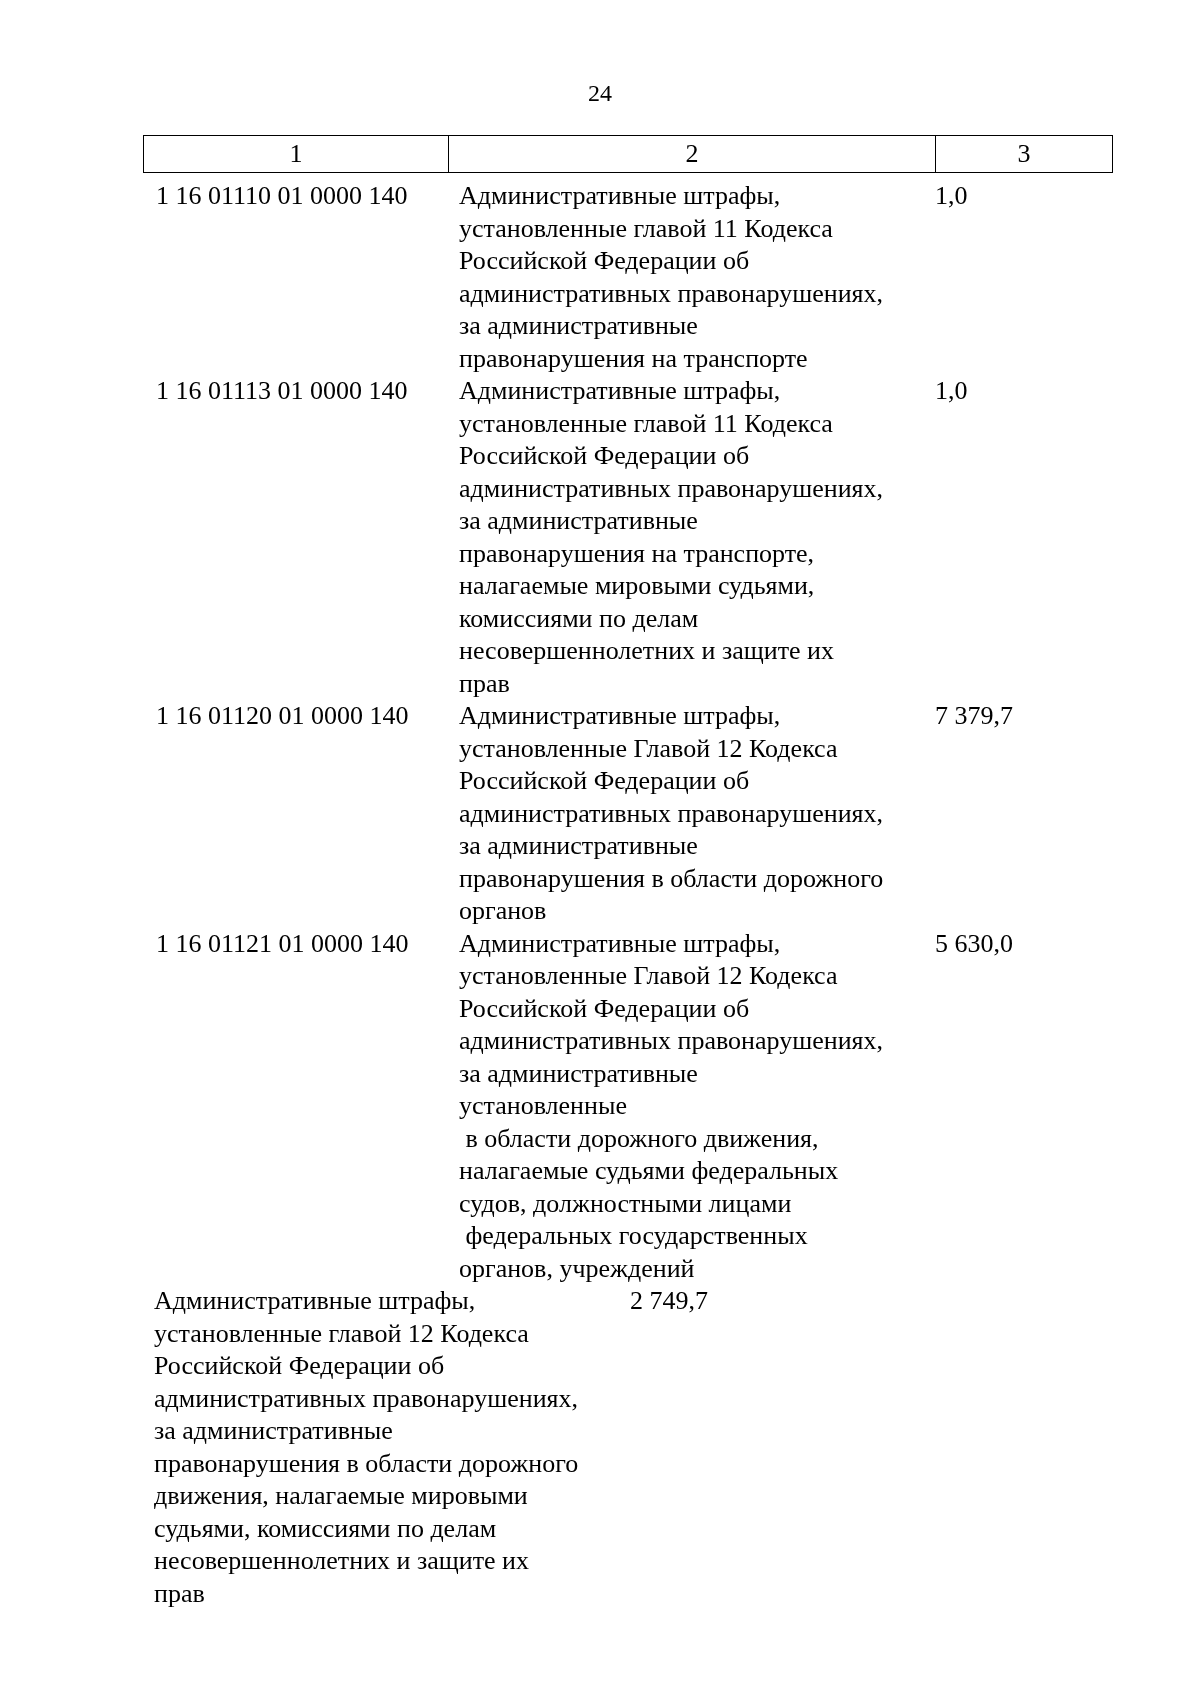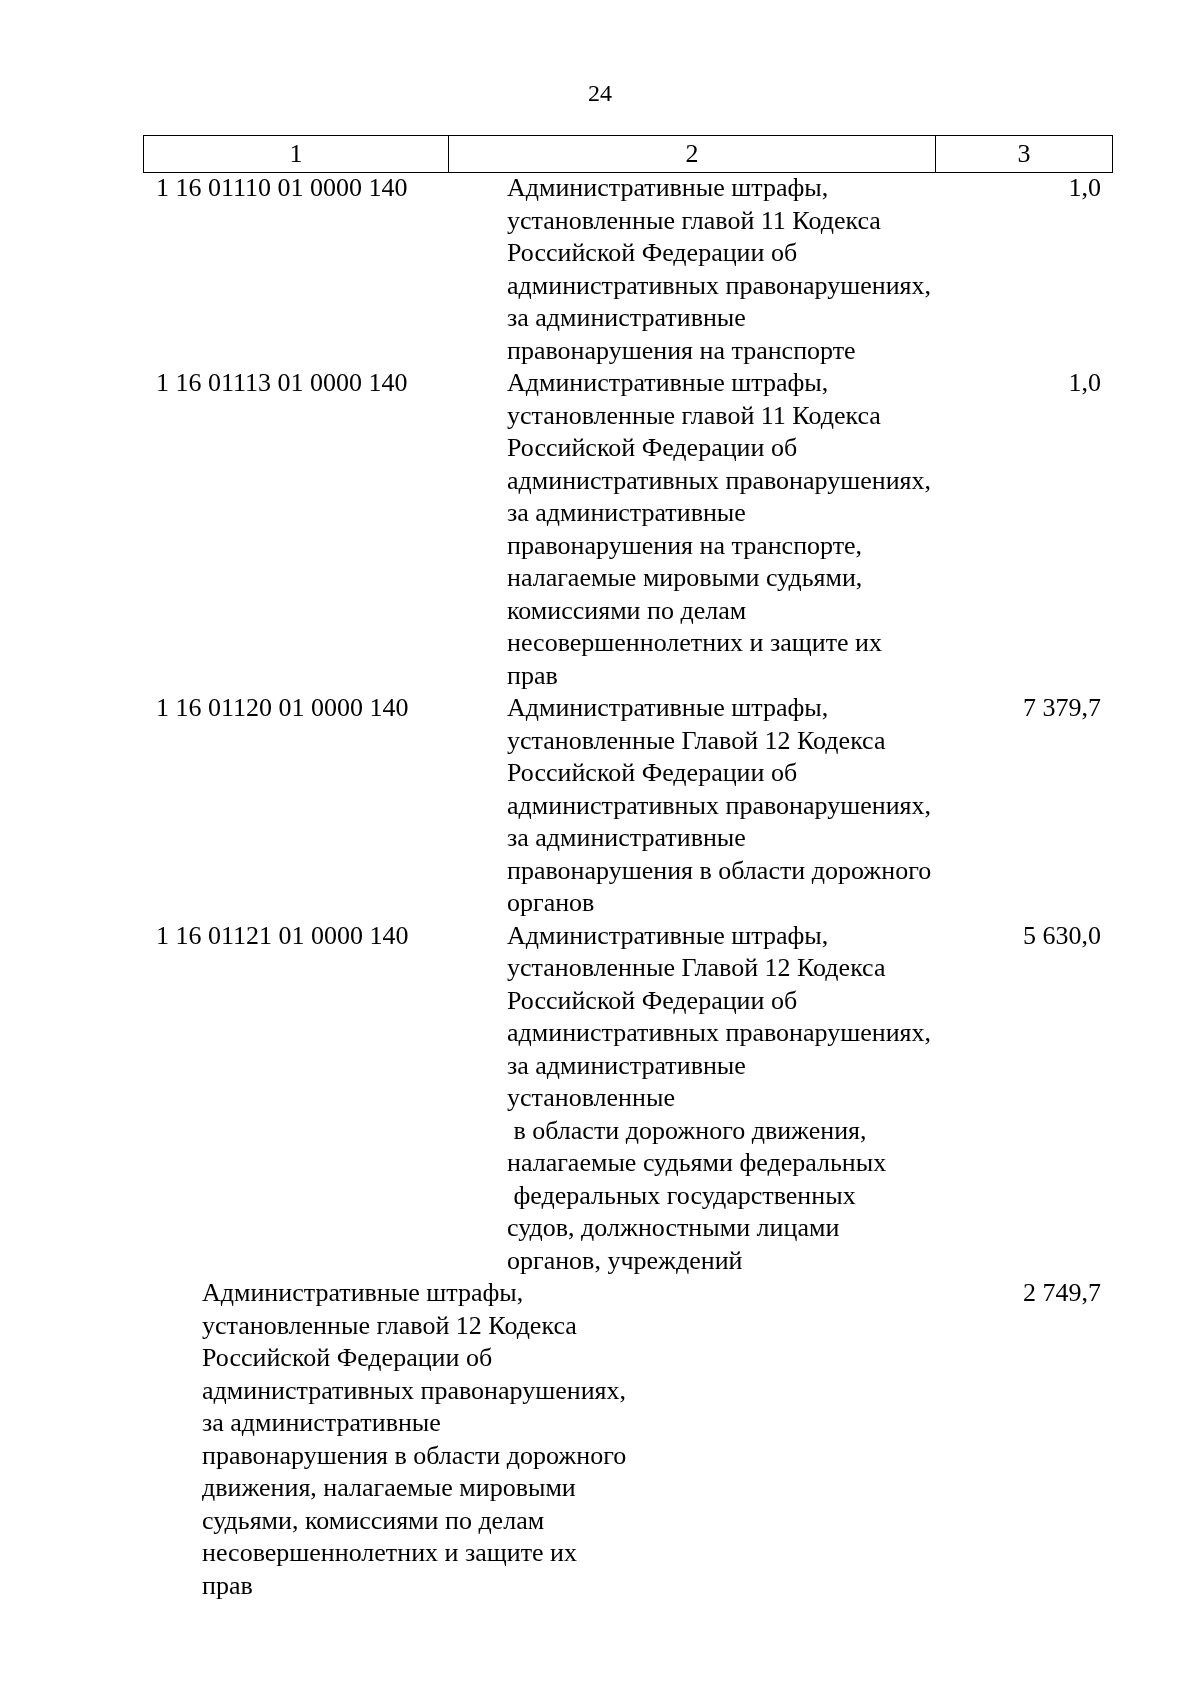--- a/index.html
+++ b/index.html
@@ -16,34 +16,34 @@
     position: absolute; left: 143px; top: 135px; width: 970px; height: 38px;
     border: 1.5px solid #000; box-sizing: border-box; display: flex;
   }
   .header-table .hc {
     font-size: 26px; line-height: 35px; text-align: center; box-sizing: border-box;
   }
   .hc1 { width: 305px; border-right: 1px solid #000; }
   .hc2 { width: 487px; border-right: 1px solid #000; }
   .hc3 { flex: 1; }
   .rows {
-    position: absolute; left: 143px; top: 172px; width: 970px;
+    position: absolute; left: 143px; top: 180px; width: 970px;
   }
   .row { display: flex; }
   .c1 {
     width: 305px; box-sizing: border-box; padding-left: 13px;
     font-size: 26px; line-height: 32.5px; white-space: nowrap;
   }
   .c2 {
     width: 487px; box-sizing: border-box; padding-left: 11px;
     font-size: 26px; line-height: 32.5px;
   }
-  .c2 .ln { display: block; white-space: pre; margin-left: 48px; }
+  .c2 .ln { display: block; white-space: pre; }
   .c3 {
-    flex: 1; box-sizing: border-box; padding-right: 12px; text-align: right;
+    flex: 1; box-sizing: border-box; padding-right: 12px; 
     font-size: 26px; line-height: 32.5px; white-space: nowrap;
   }
 </style>
 </head>
 <body>
 
 <div class="page-number">24</div>
 
 <div class="header-table">
   <div class="hc hc1">1</div>
@@ -97,22 +97,22 @@
       <div class="c1">1 16 01121 01 0000 140</div>
       <div class="c2">
         <span class="ln">Административные штрафы,</span>
         <span class="ln">установленные Главой 12 Кодекса</span>
         <span class="ln">Российской Федерации об</span>
         <span class="ln">административных правонарушениях,</span>
         <span class="ln">за административные</span>
         <span class="ln">установленные</span>
         <span class="ln"> в области дорожного движения,</span>
         <span class="ln">налагаемые судьями федеральных</span>
+        <span class="ln">судов, должностными лицами</span>
         <span class="ln"> федеральных государственных</span>
-        <span class="ln">судов, должностными лицами</span>
         <span class="ln">органов, учреждений</span>
       </div>
       <div class="c3">5 630,0</div>
     </div>
     <div class="row">
       <div class="c2">
         <span class="ln">Административные штрафы,</span>
         <span class="ln">установленные главой 12 Кодекса</span>
         <span class="ln">Российской Федерации об</span>
         <span class="ln">административных правонарушениях,</span>

